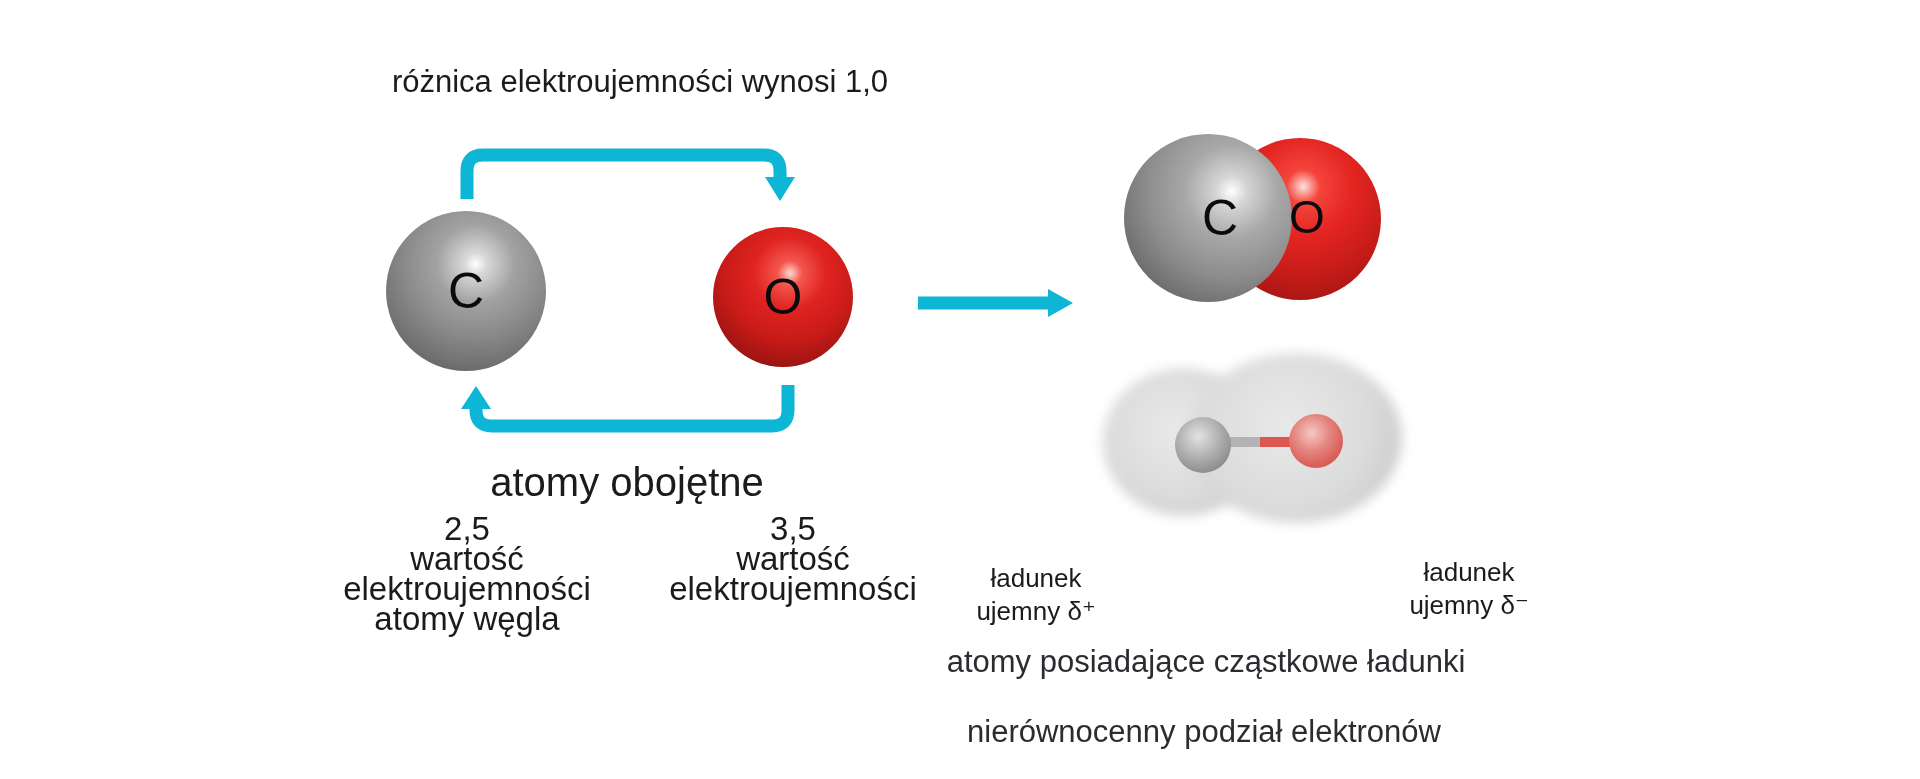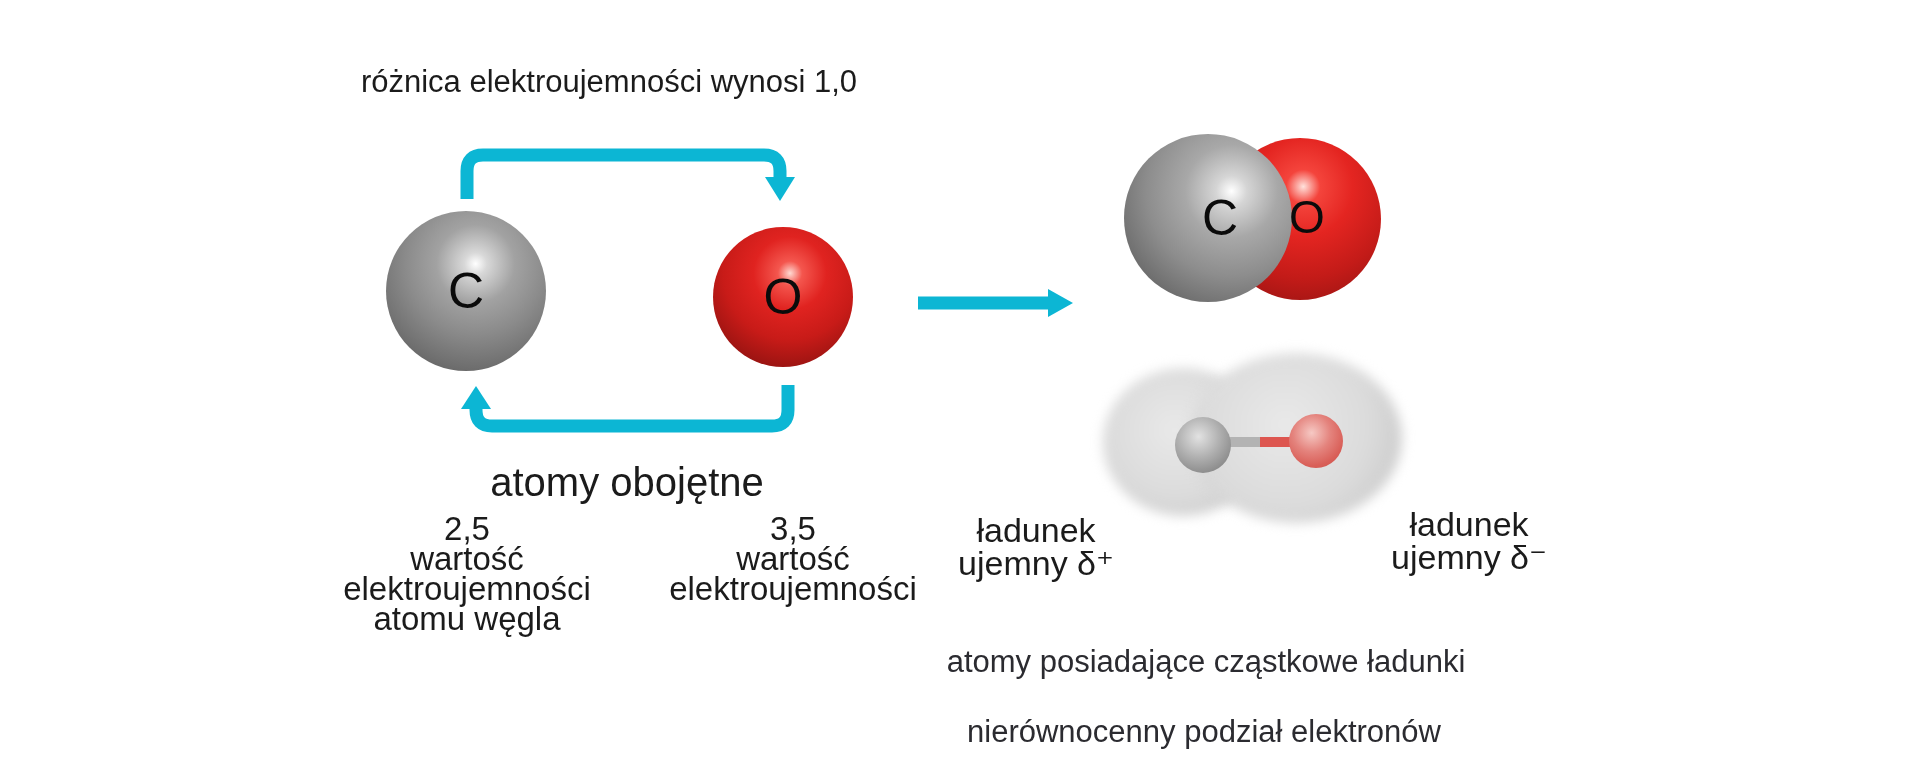--- a/index.html
+++ b/index.html
@@ -5,21 +5,21 @@
   html,body{margin:0;padding:0;background:#ffffff;}
   .canvas{
     position:relative;width:1920px;height:779px;background:#ffffff;overflow:hidden;
     font-family:"Liberation Sans","DejaVu Sans",sans-serif;color:#1b1b1b;
   }
   .abs{position:absolute;}
   .tc{text-align:center;}
   .title{font-size:31px;}
   .neutral{font-size:40px;}
   .values{font-size:33px;line-height:30px;}
-  .charge{font-size:34px;line-height:33px;}
+  .charge{font-size:26px;line-height:33px;margin-top:48px;}
   .caption{font-size:31px;color:#2b2b30;}
   .sphere{border-radius:50%;display:flex;align-items:center;justify-content:center;}
   .sphere-symbol{font-size:50px;color:#0b0b0b;}
   .sphere-c{background:radial-gradient(circle at 56% 33%, #ffffff 0%, #d8d8d8 8%, #a2a2a2 28%, #8b8b8b 50%, #6f6f6f 74%, #545454 95%);}
   .sphere-o{background:radial-gradient(circle at 55% 33%, #ffd9d2 0%, #f4564e 10%, #e02320 30%, #c81b18 55%, #8e1210 85%, #6f0e0c 100%);}
   .sphere-c2{background:radial-gradient(circle at 64% 34%, #ffffff 0%, #d5d5d5 10%, #a8a8a8 30%, #8d8d8d 55%, #6a6a6a 80%, #575757 100%);}
   .sphere-o2{background:radial-gradient(circle at 52% 30%, #ffe2dc 0%, #f4443c 12%, #e42521 35%, #c31b18 65%, #941312 95%);}
   .cloud{border-radius:50%;filter:blur(6px);background:radial-gradient(circle at 45% 42%, #e9e9e9 0%, #dbdbdb 55%, #c9c9c9 85%, #c0c0c0 100%);}
   .ball-c{border-radius:50%;background:radial-gradient(circle at 42% 35%, #e2e2e2 0%, #aeaeae 45%, #888888 80%, #7a7a7a 100%);}
   .ball-o{border-radius:50%;background:radial-gradient(circle at 42% 35%, #f6c9c4 0%, #e4837d 40%, #d95f58 70%, #c95048 100%);}
@@ -41,36 +41,36 @@
     <g>
       <path d="M 788 385 V 410 Q 788 426 772 426 H 492 Q 476 426 476 410 V 408" fill="none" stroke-width="13" stroke="#0cb6d4"></path>
       <polygon points="476,386 461,409 491,409" fill="#0cb6d4"></polygon>
     </g>
     <g>
       <path d="M 918 303 H 1050" fill="none" stroke-width="13" stroke="#0cb6d4"></path>
       <polygon points="1073,303 1048,289 1048,317" fill="#0cb6d4"></polygon>
     </g>
   </svg>
 
-  <div class="abs tc title" style="left:349px;top:64px;width:520px;">różnica elektroujemności wynosi 1,0</div>
+  <div class="abs tc title" style="left:380px;top:64px;width:520px;">różnica elektroujemności wynosi 1,0</div>
 
   <div class="abs sphere sphere-c" style="left:386px;top:211px;width:160px;height:160px;">
     <span class="sphere-symbol">C</span>
   </div>
   <div class="abs sphere sphere-o" style="left:713px;top:227px;width:140px;height:140px;">
     <span class="sphere-symbol">O</span>
   </div>
 
   <div class="abs tc neutral" style="left:427px;top:460px;width:400px;">atomy obojętne</div>
 
   <div class="abs tc values" style="left:317px;top:514px;width:300px;">
     <div>2,5</div>
     <div>wartość</div>
     <div>elektroujemności</div>
-    <div>atomu węgla</div>
+    <div>atomy węgla</div>
   </div>
 
   <div class="abs tc values" style="left:643px;top:514px;width:300px;text-align:center;">
     <div>3,5</div>
     <div>wartość</div>
     <div>elektroujemności</div>
   </div>
 
   <div class="abs sphere sphere-o2" style="left:1219px;top:138px;width:162px;height:162px;"></div>
   <div class="abs sphere sphere-c2" style="left:1124px;top:134px;width:168px;height:168px;"></div>

